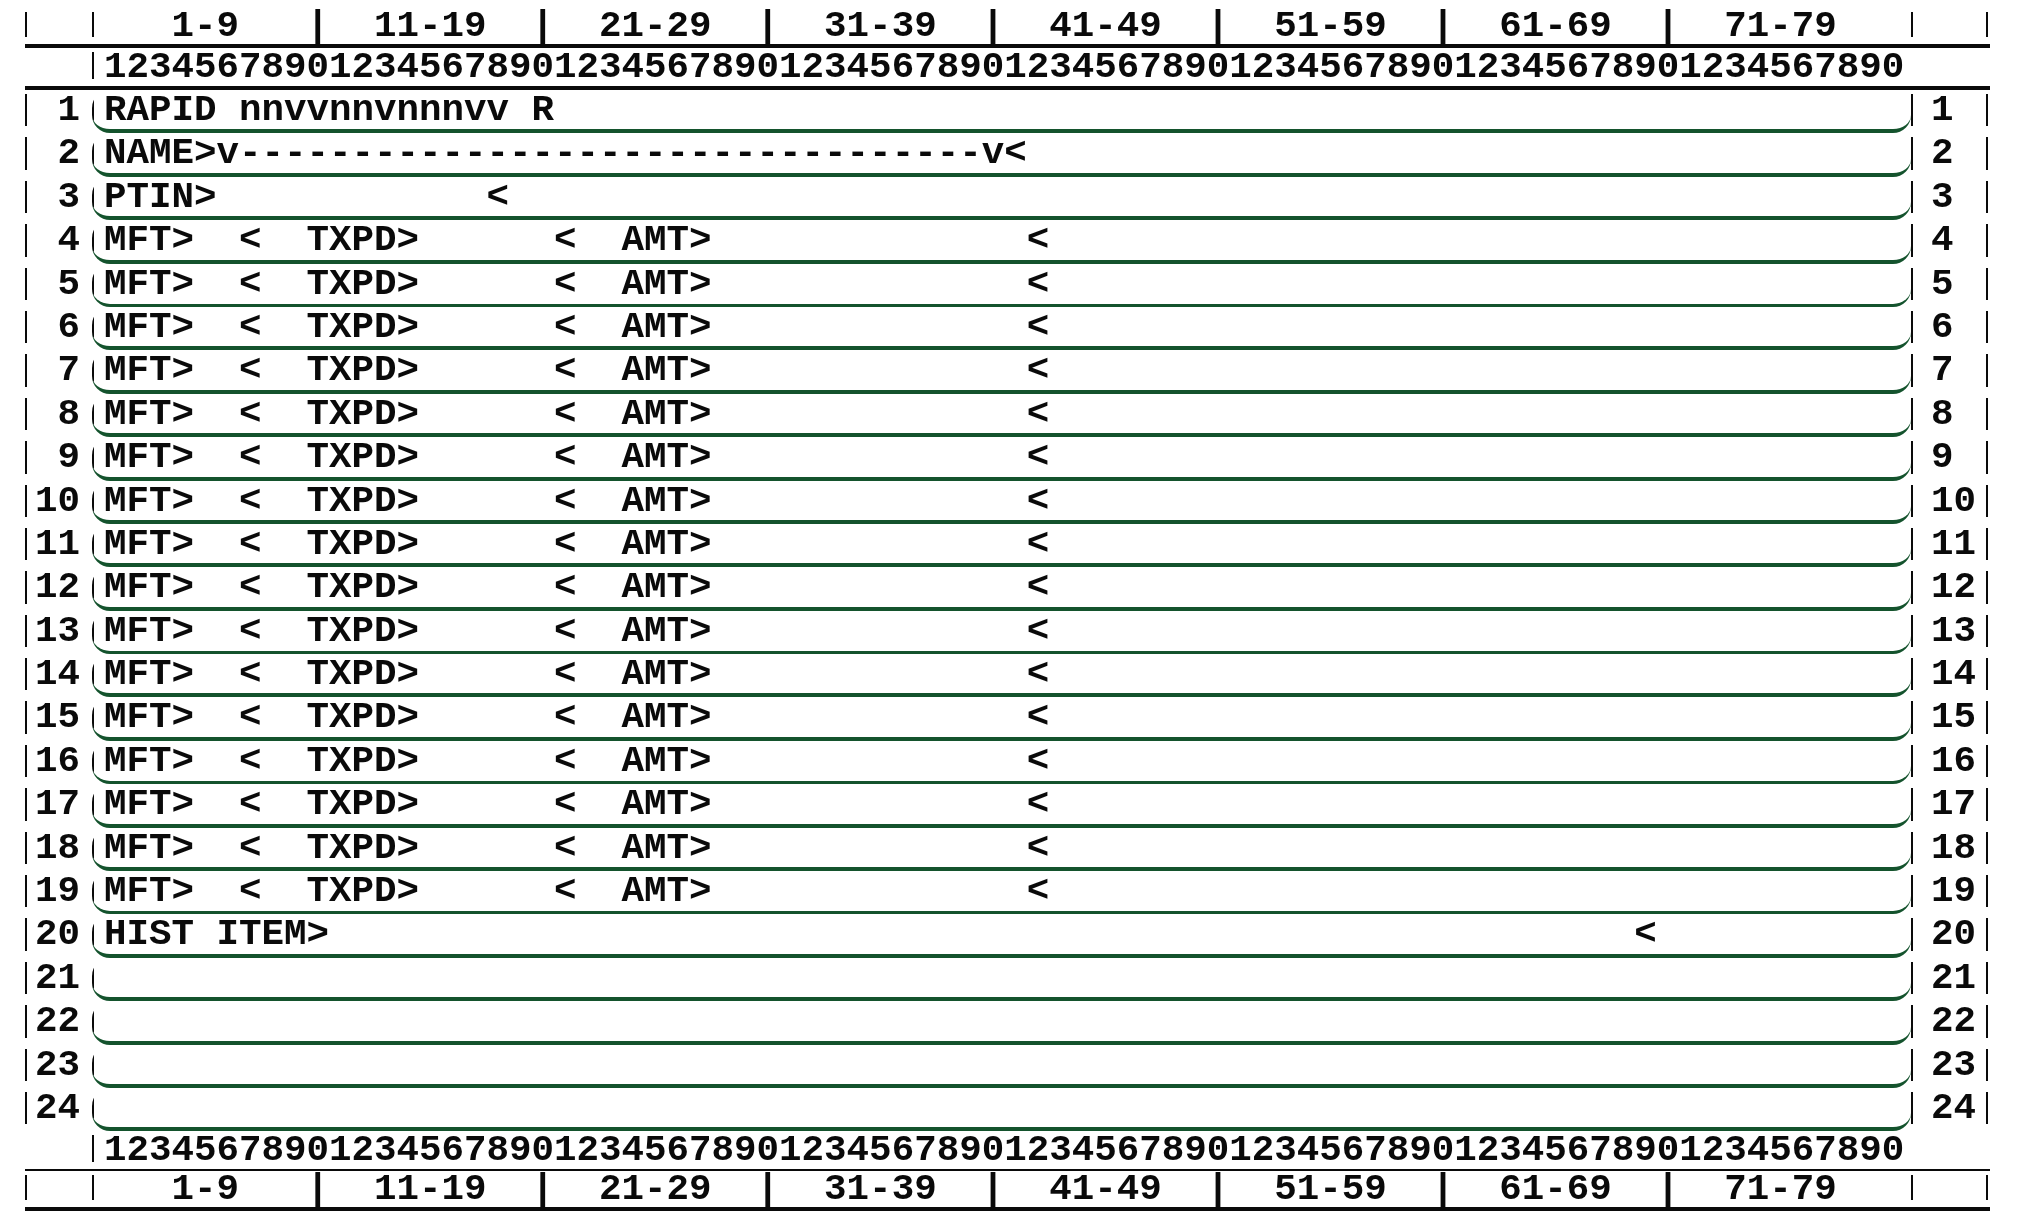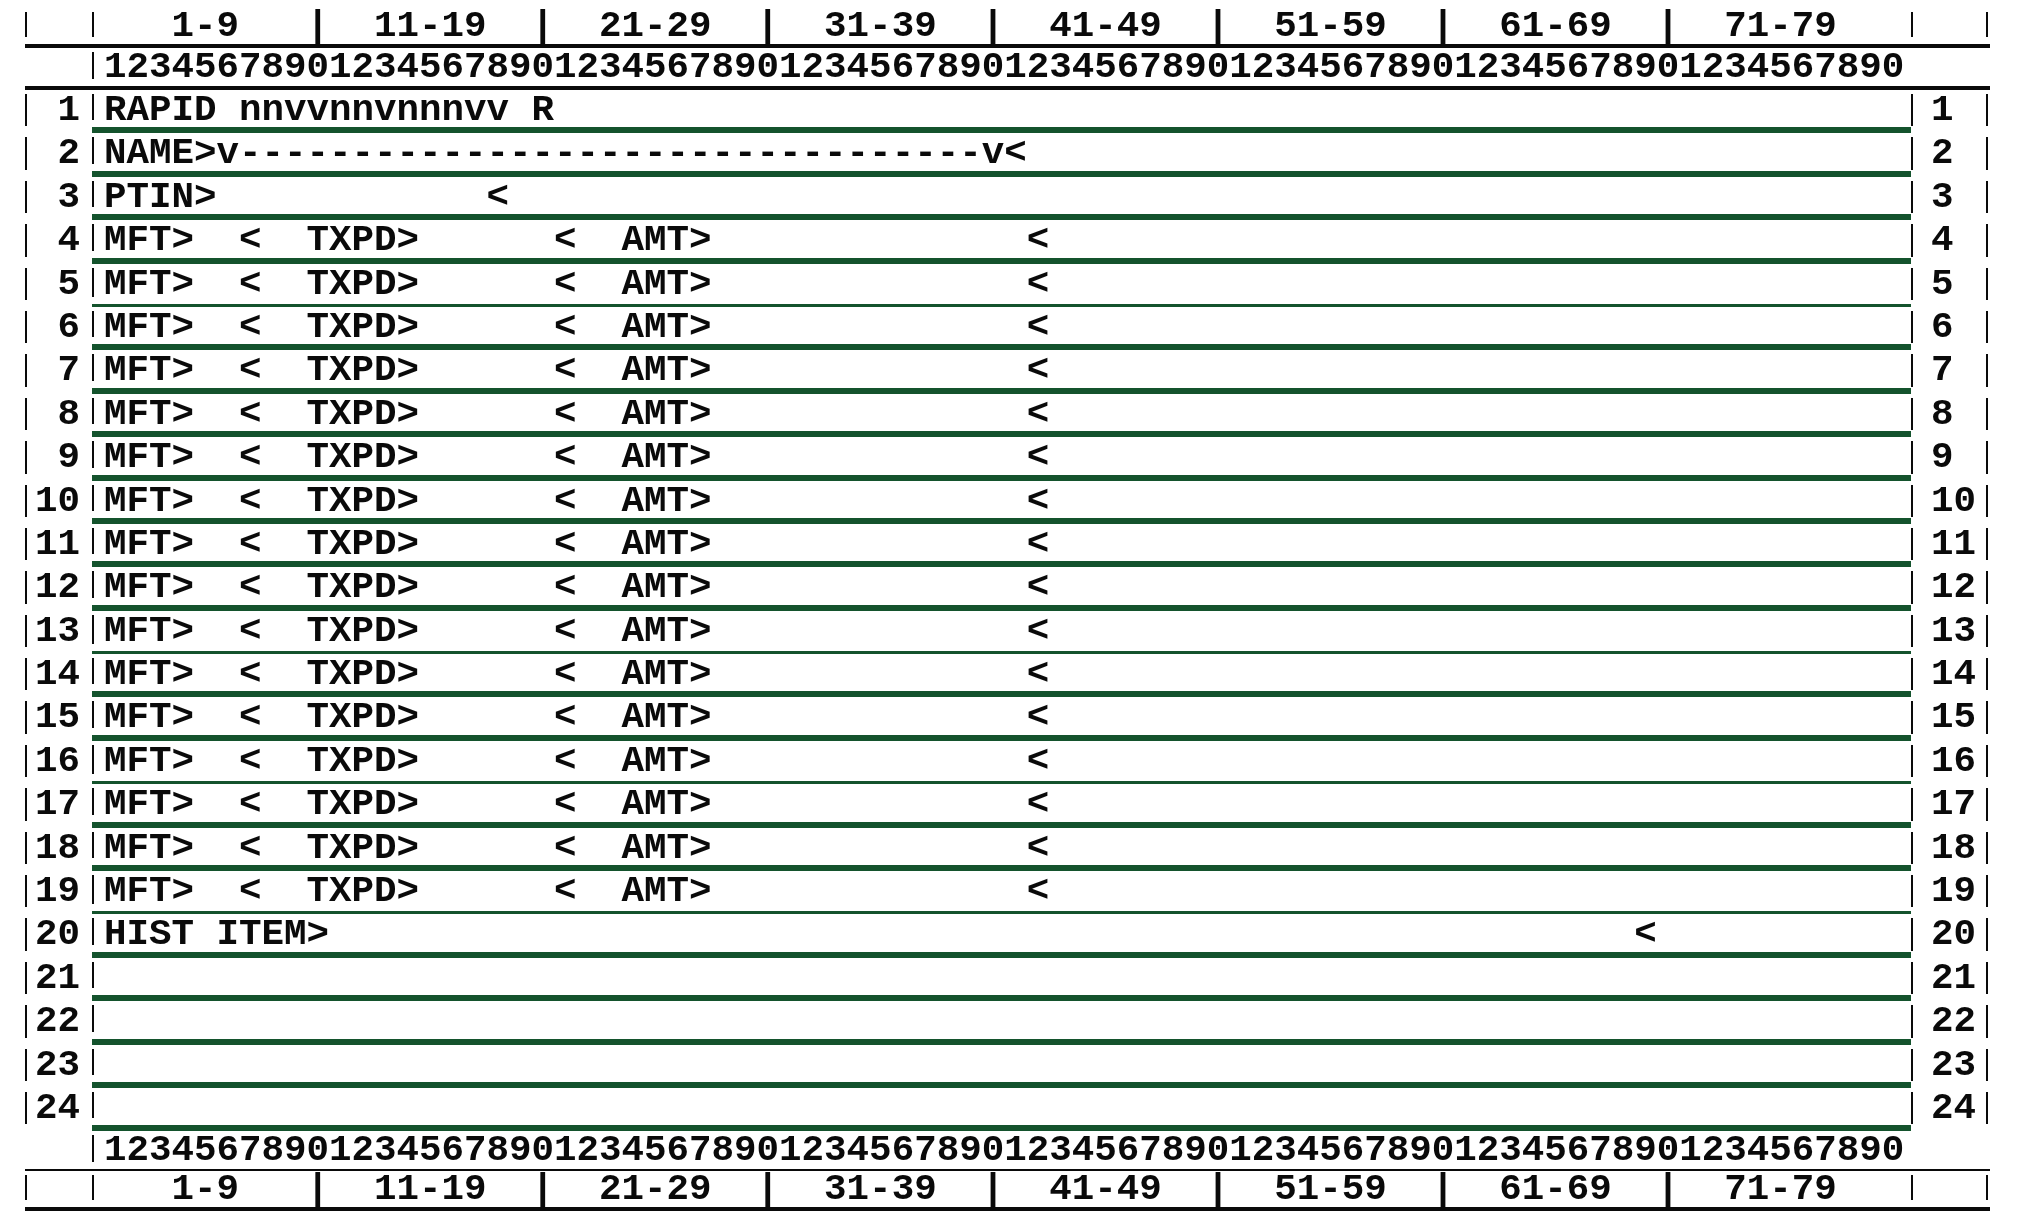--- a/index.html
+++ b/index.html
@@ -42,21 +42,21 @@
   }
   
   .numL::before,.content::before,.numR::before,.numR::after{
     content:"";position:absolute;top:4px;bottom:7px;width:2px;background:#0a0a0a;
   }
   .numL::before{left:0;}
   .content::before{left:0;}
   .numR::before{left:0;}
   .numR::after{right:0;}
   
-  .body .content{border-bottom:6px solid #14532d;}
+  .body .content{border-bottom:4px solid #14532d;border-radius:18px;}
   .body.thick .content{border-bottom-width:3px;}
   
   .hline{margin-left:25px;width:1965px;background:#0a0a0a;height:4px;}
   .hline.thin{height:2px;}
 </style>
 </head>
 <body>
 
 <div class="page">
 

